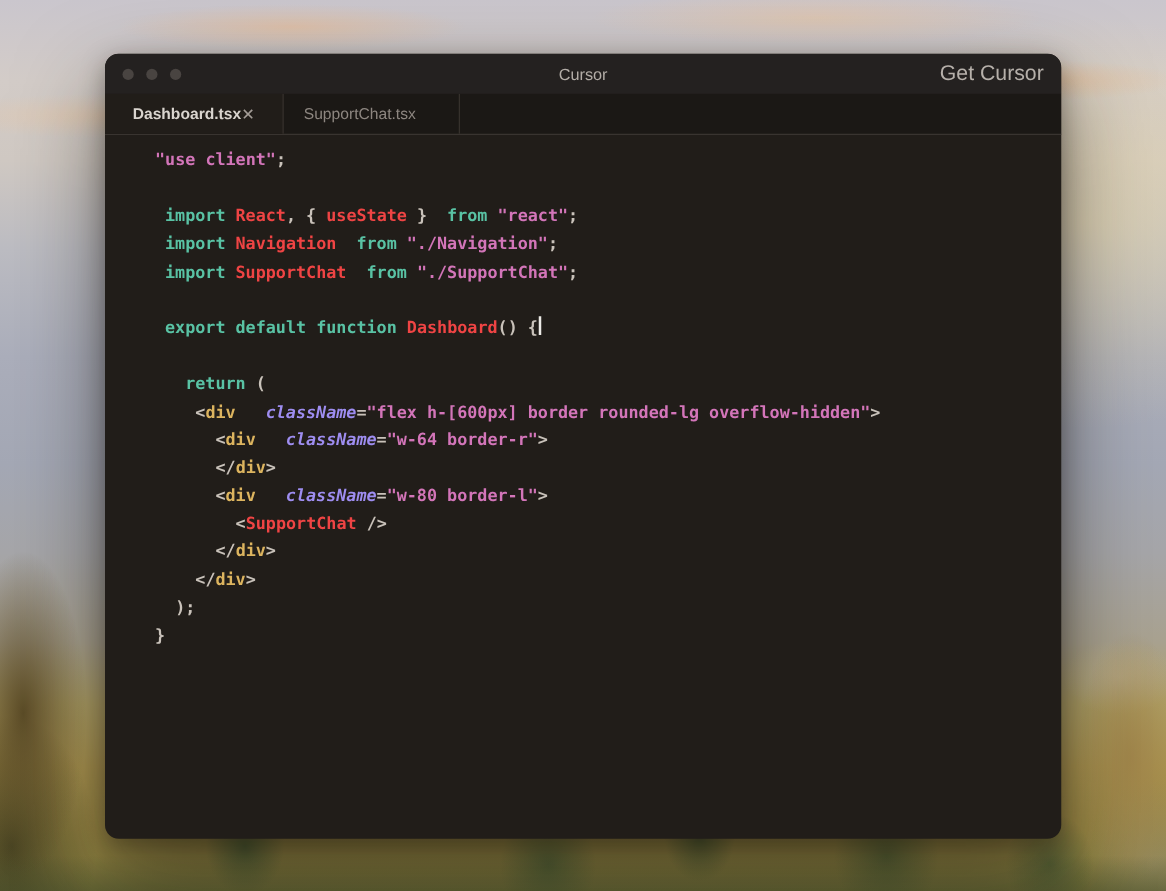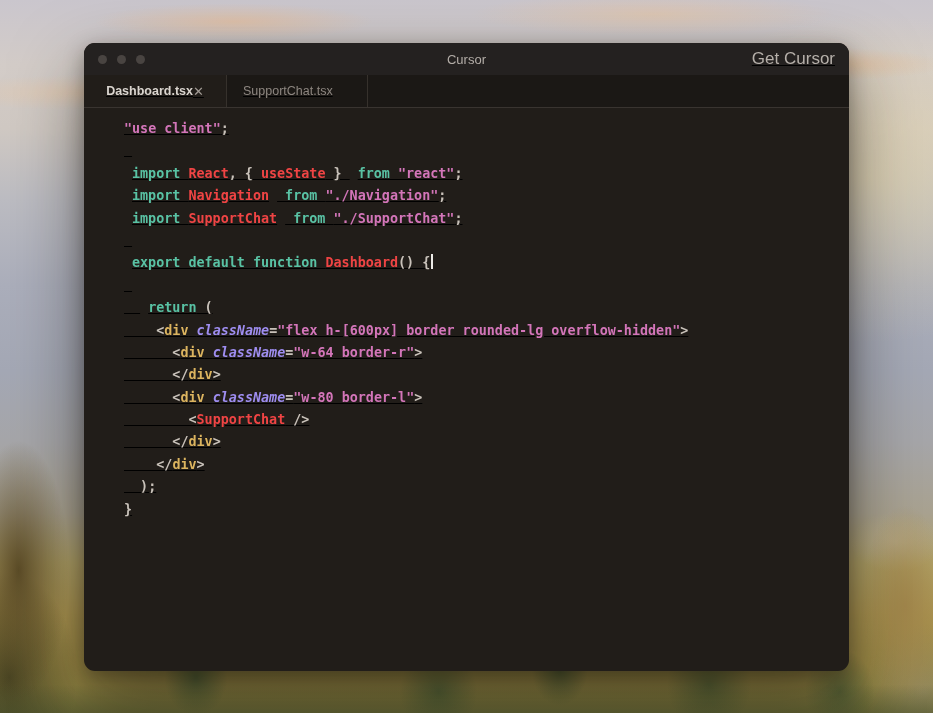--- a/index.html
+++ b/index.html
@@ -28,21 +28,21 @@
       radial-gradient(220px 26px at 10% 13%, rgba(242,198,152,.40), transparent 70%),
       radial-gradient(240px 30px at 55% 16%, rgba(238,196,156,.35), transparent 70%),
       radial-gradient(300px 220px at 93% 25%, rgba(236,218,166,.55), transparent 75%),
       linear-gradient(180deg,#cac6cd 0%,#d3ccc8 9%,#d0c9c3 18%,#bcbcc2 28%,#abaebb 40%,#a4a8b5 52%,#a6a6a9 62%,#a9a290 72%,#b0a167 79%,#ab9551 86%,#9c8a46 93%,#837c3e 100%);
   }
   
   .window{
     position:absolute;left:84px;top:43px;width:765px;height:628px;
     background:#211d19;border-radius:11px;overflow:hidden;
     box-shadow:0 30px 70px rgba(20,15,10,.50), 0 6px 20px rgba(20,15,10,.35);
-    display:flex;flex-direction:column;text-decoration:underline;
+    display:flex;flex-direction:column;
   }
   .titlebar{
     height:32px;flex:0 0 32px;background:#242120;position:relative;
     display:flex;align-items:center;padding:0 14px;
   }
   .traffic{display:flex;gap:10px;align-items:center;}
   .traffic .dot{width:9px;height:9px;border-radius:50%;background:#494441;}
   .win-title{
     position:absolute;left:0;right:0;text-align:center;
     color:#b3ada7;font-size:13px;pointer-events:none;
@@ -67,21 +67,21 @@
   .code{
     margin:0;font-family:"DejaVu Sans Mono",monospace;font-size:13.4px;font-weight:700;
     line-height:22.4px;color:#c9c2ba;white-space:pre;
   }
   .code-line{height:22.4px;}
   .tok-kw{color:#59c2a4;margin-left:8px;}
   .tok-id{color:#ef4444;}
   .tok-str{color:#d375b9;}
   .tok-pun{color:#c9c2ba;}
   .tok-tag{color:#dcb45f;}
-  .tok-attr{color:#9e8df0;font-style:italic;}
+  .tok-attr{color:#9e8df0;font-style:italic;margin-left:16px;}
   .tok-fn{color:#ef4444;}
   .caret{display:inline-block;width:2px;height:15px;background:#eceae6;vertical-align:-2px;margin-left:1px;}
 </style>
 </head>
 <body>
 
 <div class="backdrop"></div>
 
 <div class="window">
 

